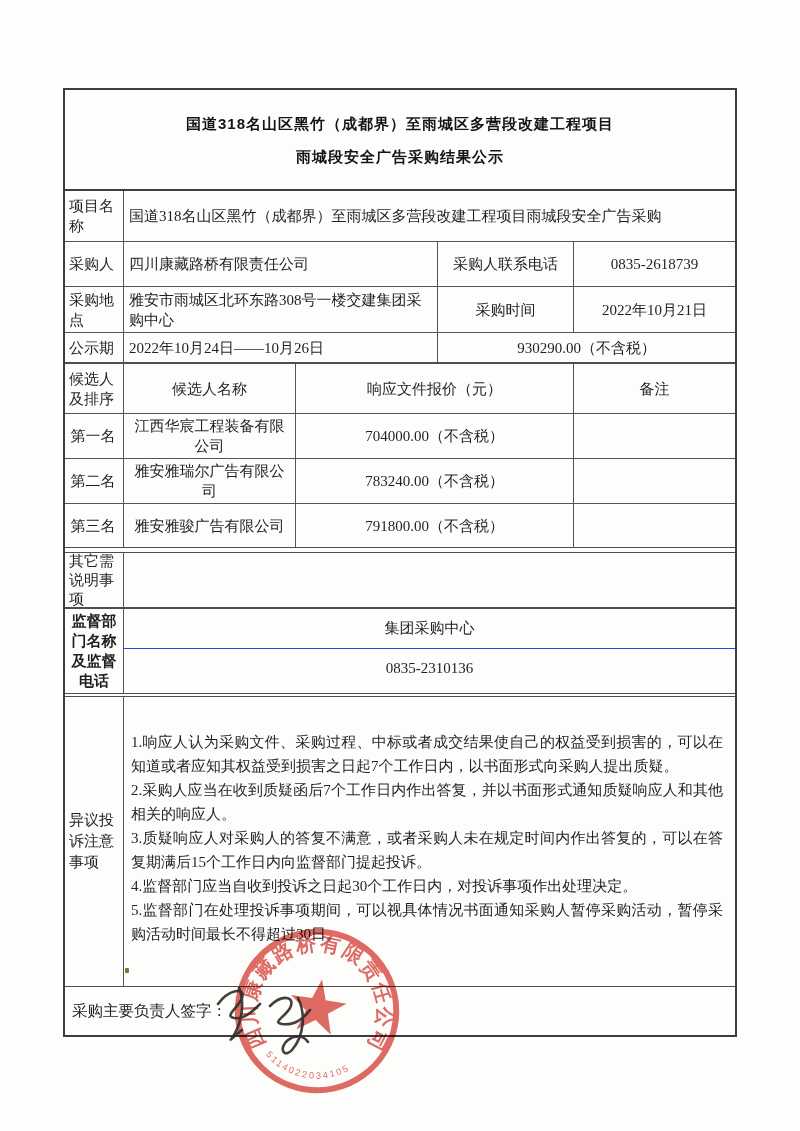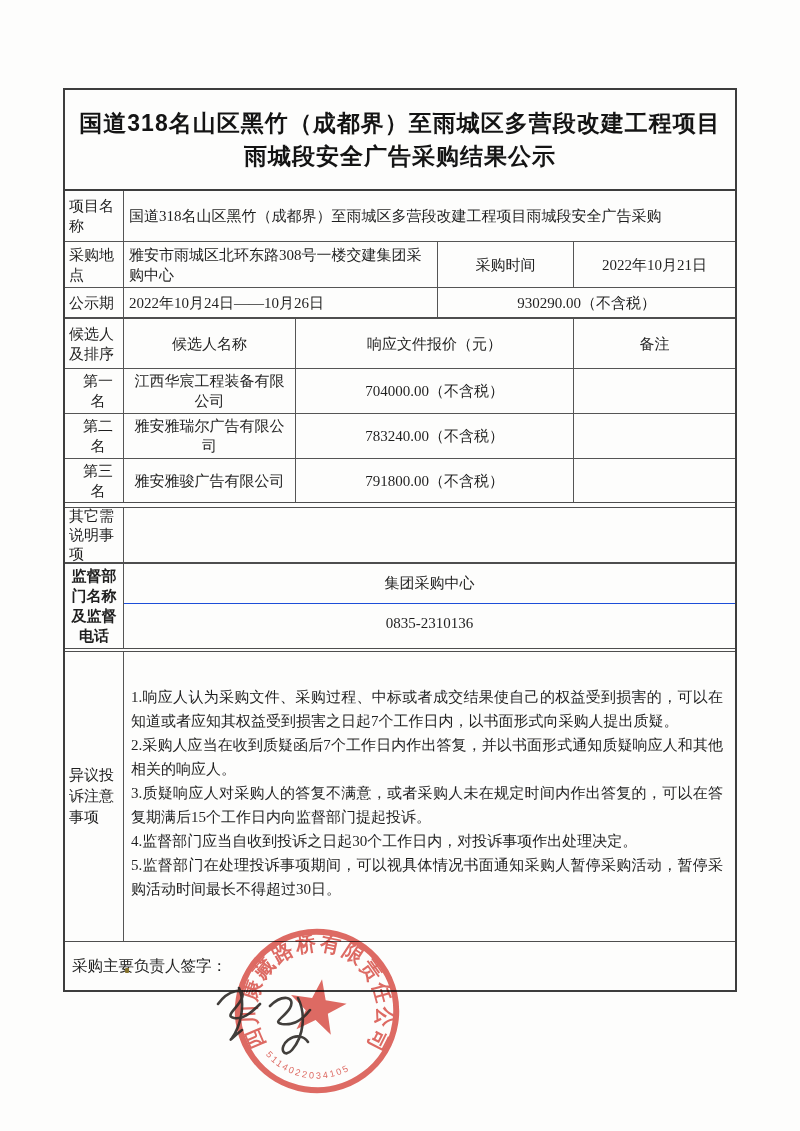--- a/index.html
+++ b/index.html
@@ -19,40 +19,40 @@
   .sec { border-color:#4e4e4e; }
   .sec.gap4 { margin-bottom:4px; border-bottom:1px solid #4e4e4e; }
   .sec.gap5 { margin-bottom:0; border-bottom:1px solid #4e4e4e; }
   .sec.gap2 { margin-bottom:2px; border-bottom:1px solid #4e4e4e; }
   .sec.topline { border-top:1px solid #4e4e4e; }
 
   .title-block {
     height:101px; border-bottom:2px solid #3d3d3d;
     display:flex; flex-direction:column; justify-content:center; align-items:center;
     font-family:"Liberation Sans","DejaVu Sans",sans-serif;
-    font-weight:700; font-size:23px; line-height:33px; letter-spacing:1px;
+    font-weight:700; font-size:15px; line-height:33px; letter-spacing:1px;
     color:#141414;
   }
 
   .row { display:flex; align-items:stretch; }
   .row + .row { border-top:1px solid #555; }
   .cell { display:flex; align-items:center; font-size:15px; line-height:20px; padding:2px 5px; }
   .cell + .cell { border-left:1px solid #555; }
   .c-label { width:58px; padding-left:4px; }
   .c-val   { width:314px; }
   .c-key   { width:136px; justify-content:center; text-align:center; }
   .c-last  { flex:1; justify-content:center; text-align:center; }
   .left    { justify-content:flex-start; text-align:left; }
   .center  { justify-content:center; text-align:center; }
 
   .h50{height:50px}.h45{height:45px}.h46{height:46px}.h30{height:30px}
   .h49{height:49px}.h44{height:44px}.h54{height:54px}
 
   
-  .cand .cc1{width:58px; justify-content:center; text-align:center; padding-left:13px;}
+  .cand .cc1{width:58px; justify-content:center; text-align:center; padding-left:3px;}
   .cand .cc2{width:172px; justify-content:center; text-align:center;}
   .cand .cc3{width:278px; justify-content:center; text-align:center;}
   .cand .cc4{flex:1;}
 
   
   .sup { display:flex; }
   .sup-label { width:58px; display:flex; align-items:center; justify-content:center;
                text-align:center; font-size:15px; line-height:20px; padding:2px 5px;font-weight:bold; }
   .sup-right { flex:1; border-left:1px solid #555; display:flex; flex-direction:column; }
   .sup-r1 { height:40px; border-bottom:1px solid #1d4ed8; display:flex; align-items:center; justify-content:center; font-size:15px;}
@@ -91,20 +91,26 @@
 
   <div class="title-block">
     <div>国道318名山区黑竹（成都界）至雨城区多营段改建工程项目</div>
     <div>雨城段安全广告采购结果公示</div>
   </div>
 
   <div class="sec gap5">
     <div class="row h50">
       <div class="cell c-label">项目名称</div>
       <div class="cell left" style="flex:1;">国道318名山区黑竹（成都界）至雨城区多营段改建工程项目雨城段安全广告采购</div>
+    </div>
+    <div class="row h45">
+      <div class="cell c-label">采购人</div>
+      <div class="cell c-val left">四川康藏路桥有限责任公司</div>
+      <div class="cell c-key">采购人联系电话</div>
+      <div class="cell c-last">0835-2618739</div>
     </div>
     <div class="row h46">
       <div class="cell c-label">采购地点</div>
       <div class="cell c-val left">雅安市雨城区北环东路308号一楼交建集团采购中心</div>
       <div class="cell c-key">采购时间</div>
       <div class="cell c-last">2022年10月21日</div>
     </div>
     <div class="row h30">
       <div class="cell c-label">公示期</div>
       <div class="cell c-val left">2022年10月24日——10月26日</div>

